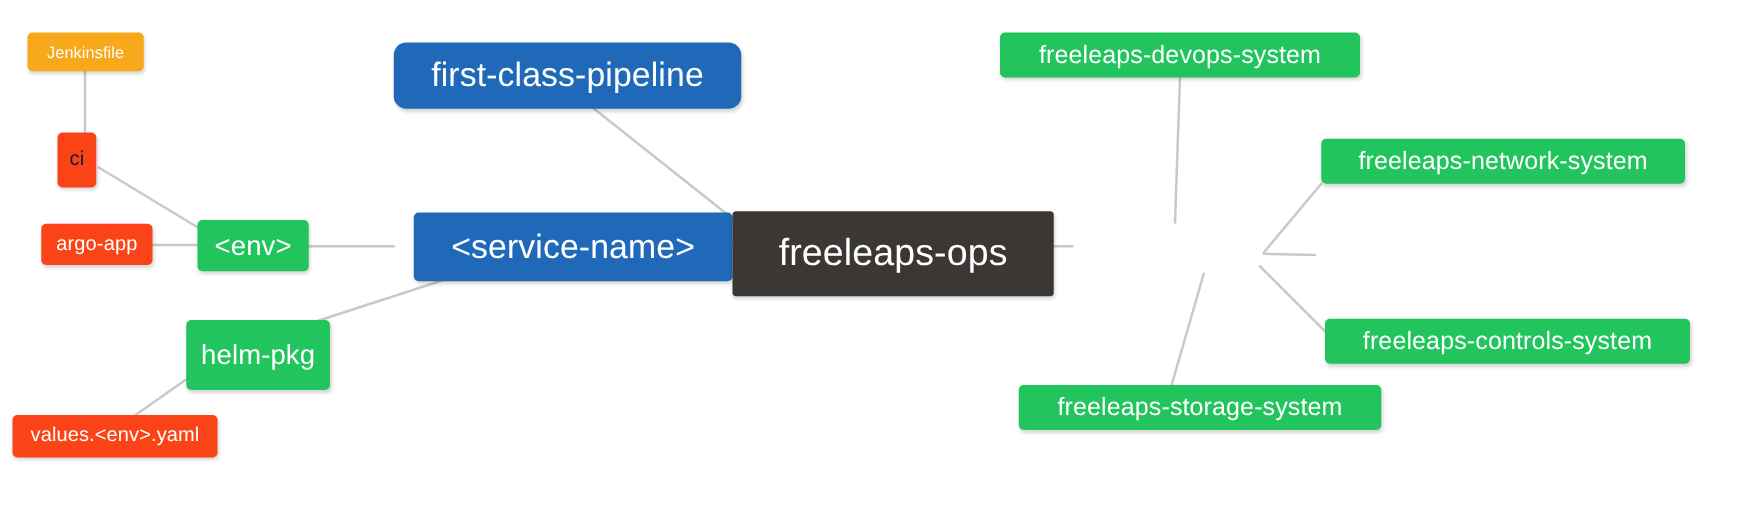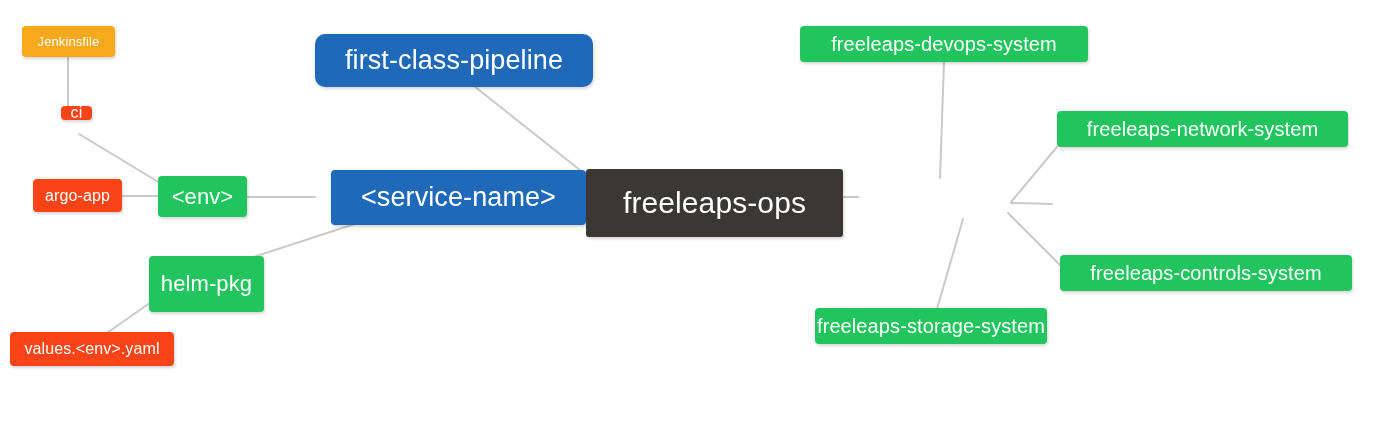--- a/index.html
+++ b/index.html
@@ -86,21 +86,21 @@
     <line x1="1011" y1="202" x2="1057" y2="147" style="stroke: rgb(201, 201, 201);"></line>
     <line x1="1011" y1="203" x2="1052" y2="204" style="stroke: rgb(201, 201, 201);"></line>
     <line x1="1008" y1="213" x2="1060" y2="265" style="stroke: rgb(201, 201, 201);"></line>
     <line x1="963" y1="219" x2="937" y2="309" style="stroke: rgb(201, 201, 201);"></line>
   </svg>
 
   <div class="node accent s-xxs" style="left: 22px; top: 26px; width: 93px; height: 31px; background: rgb(247, 168, 27); color: rgb(255, 255, 255);">
     <span>Jenkinsfile</span>
   </div>
 
-  <div class="node detail s-xs" style="left: 61px; top: 106px; width: 31px; height: 14px; background: rgb(250, 67, 22); color: #ffffff;">
+  <div class="node detail s-xs" style="left: 46px; top: 106px; width: 31px; height: 44px; background: rgb(250, 67, 22); color: #0f172a;">
     <span>ci</span>
   </div>
 
   <div class="node detail s-xs" style="left: 33px; top: 179px; width: 89px; height: 33px; background: rgb(250, 67, 22); color: rgb(255, 255, 255);">
     <span>argo-app</span>
   </div>
 
   <div class="node leaf s-md" style="left: 158px; top: 176px; width: 89px; height: 41px; background: rgb(33, 196, 93); color: rgb(255, 255, 255);">
     <span>&lt;env&gt;</span>
   </div>
@@ -132,17 +132,17 @@
 
   <div class="node leaf s-sm" style="left: 1057px; top: 111px; width: 291px; height: 36px; background: rgb(33, 196, 93); color: rgb(255, 255, 255);">
     <span>freeleaps-network-system</span>
   </div>
 
 
   <div class="node leaf s-sm" style="left: 1060px; top: 255px; width: 292px; height: 36px; background: rgb(33, 196, 93); color: rgb(255, 255, 255);">
     <span>freeleaps-controls-system</span>
   </div>
 
-  <div class="node leaf s-sm" style="left: 815px; top: 308px; width: 232px; height: 36px; background: rgb(33, 196, 93); color: rgb(255, 255, 255);">
+  <div class="node leaf s-sm" style="left: 815px; top: 308px; width: 290px; height: 36px; background: rgb(33, 196, 93); color: rgb(255, 255, 255);">
     <span>freeleaps-storage-system</span>
   </div>
 
 </div>
 
 </body></html>

